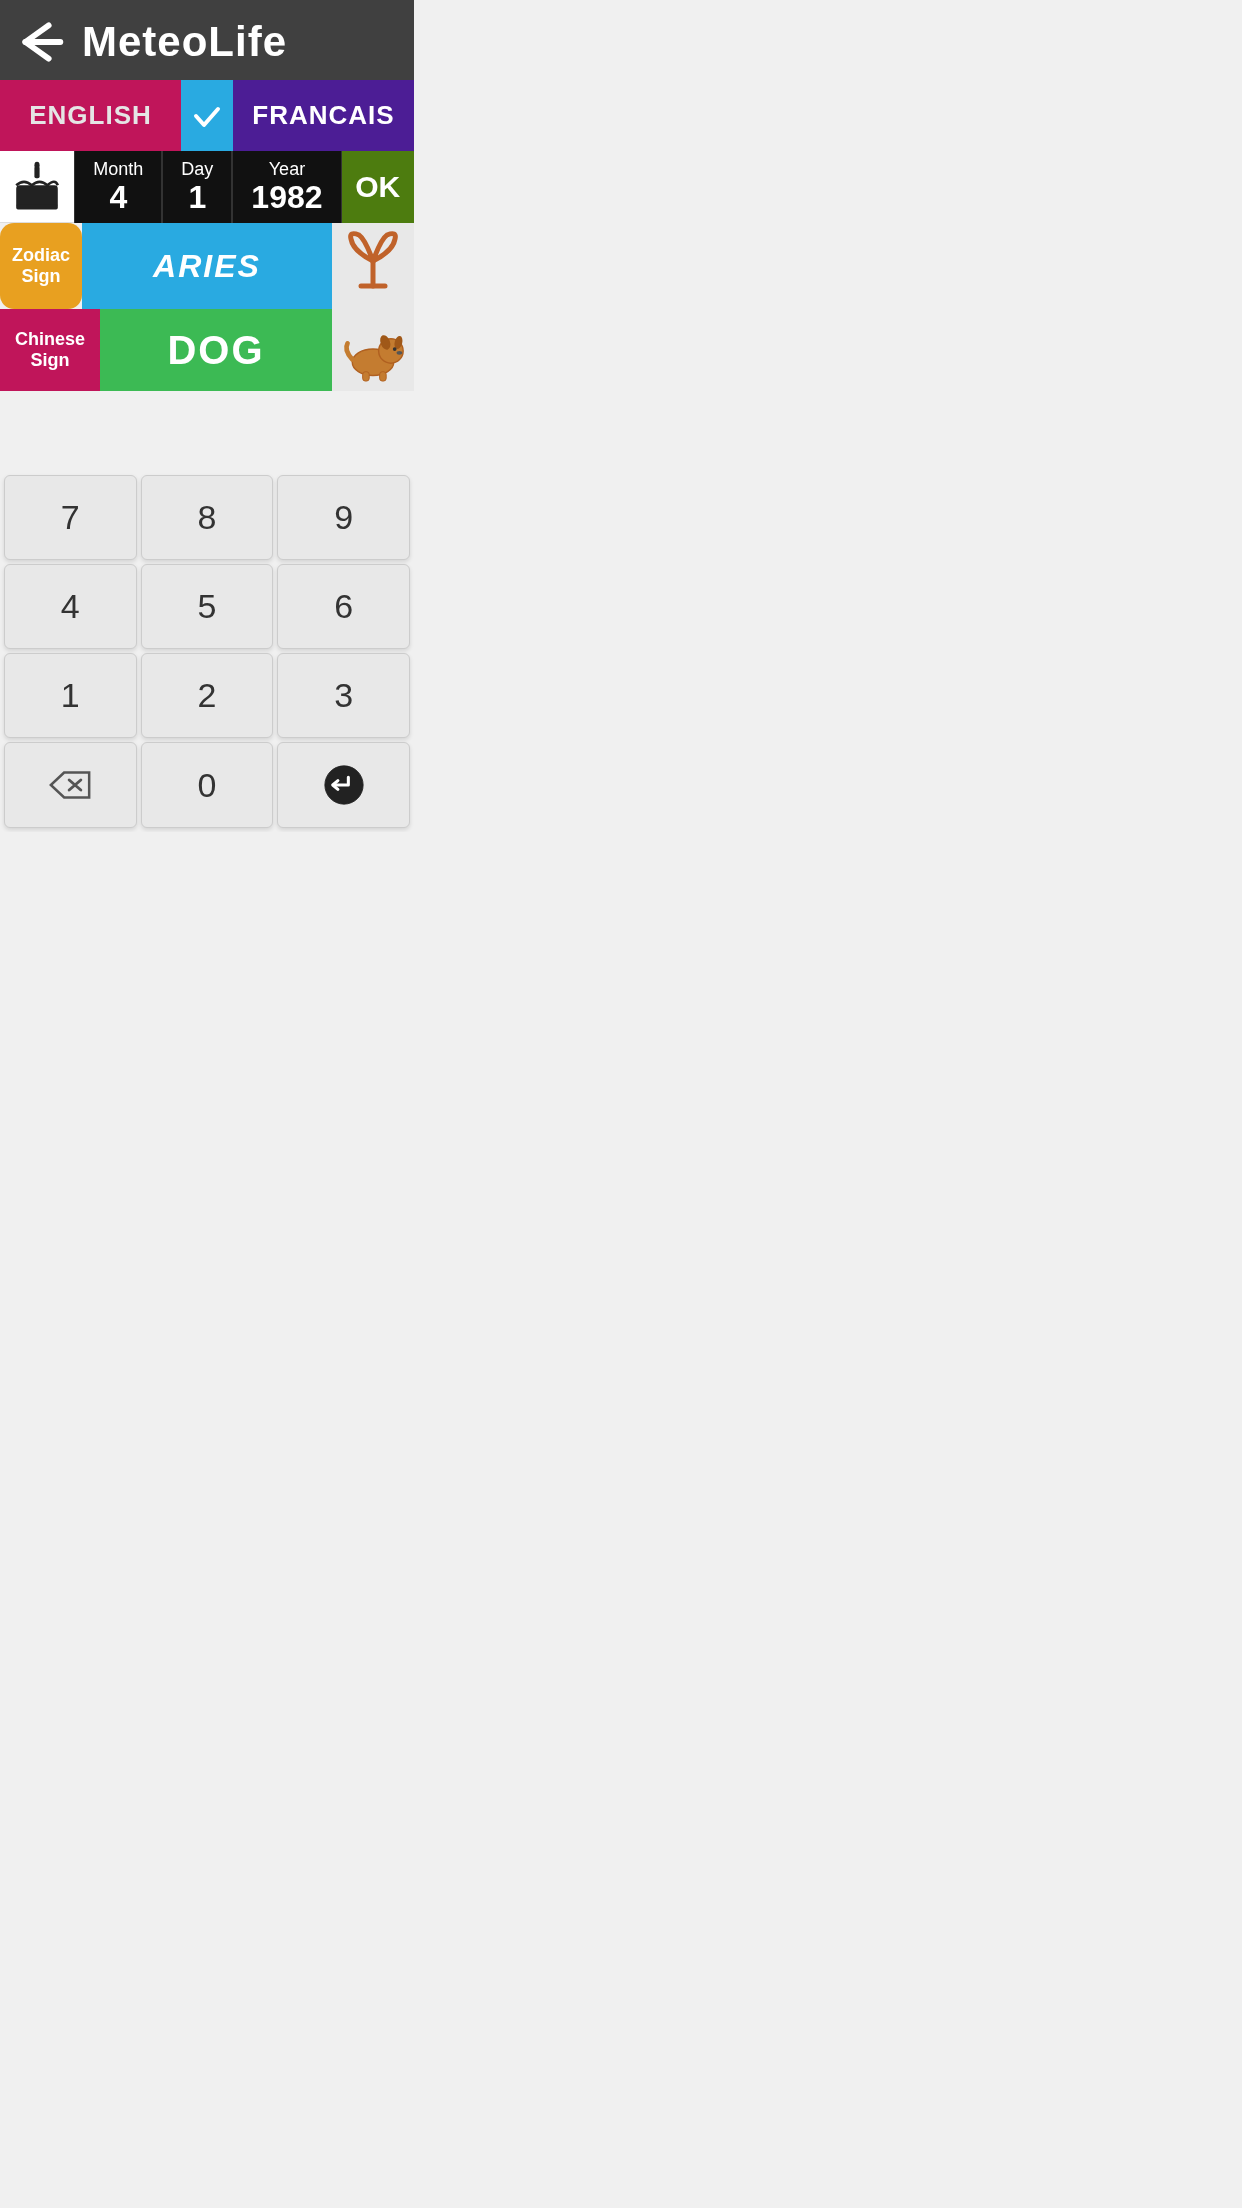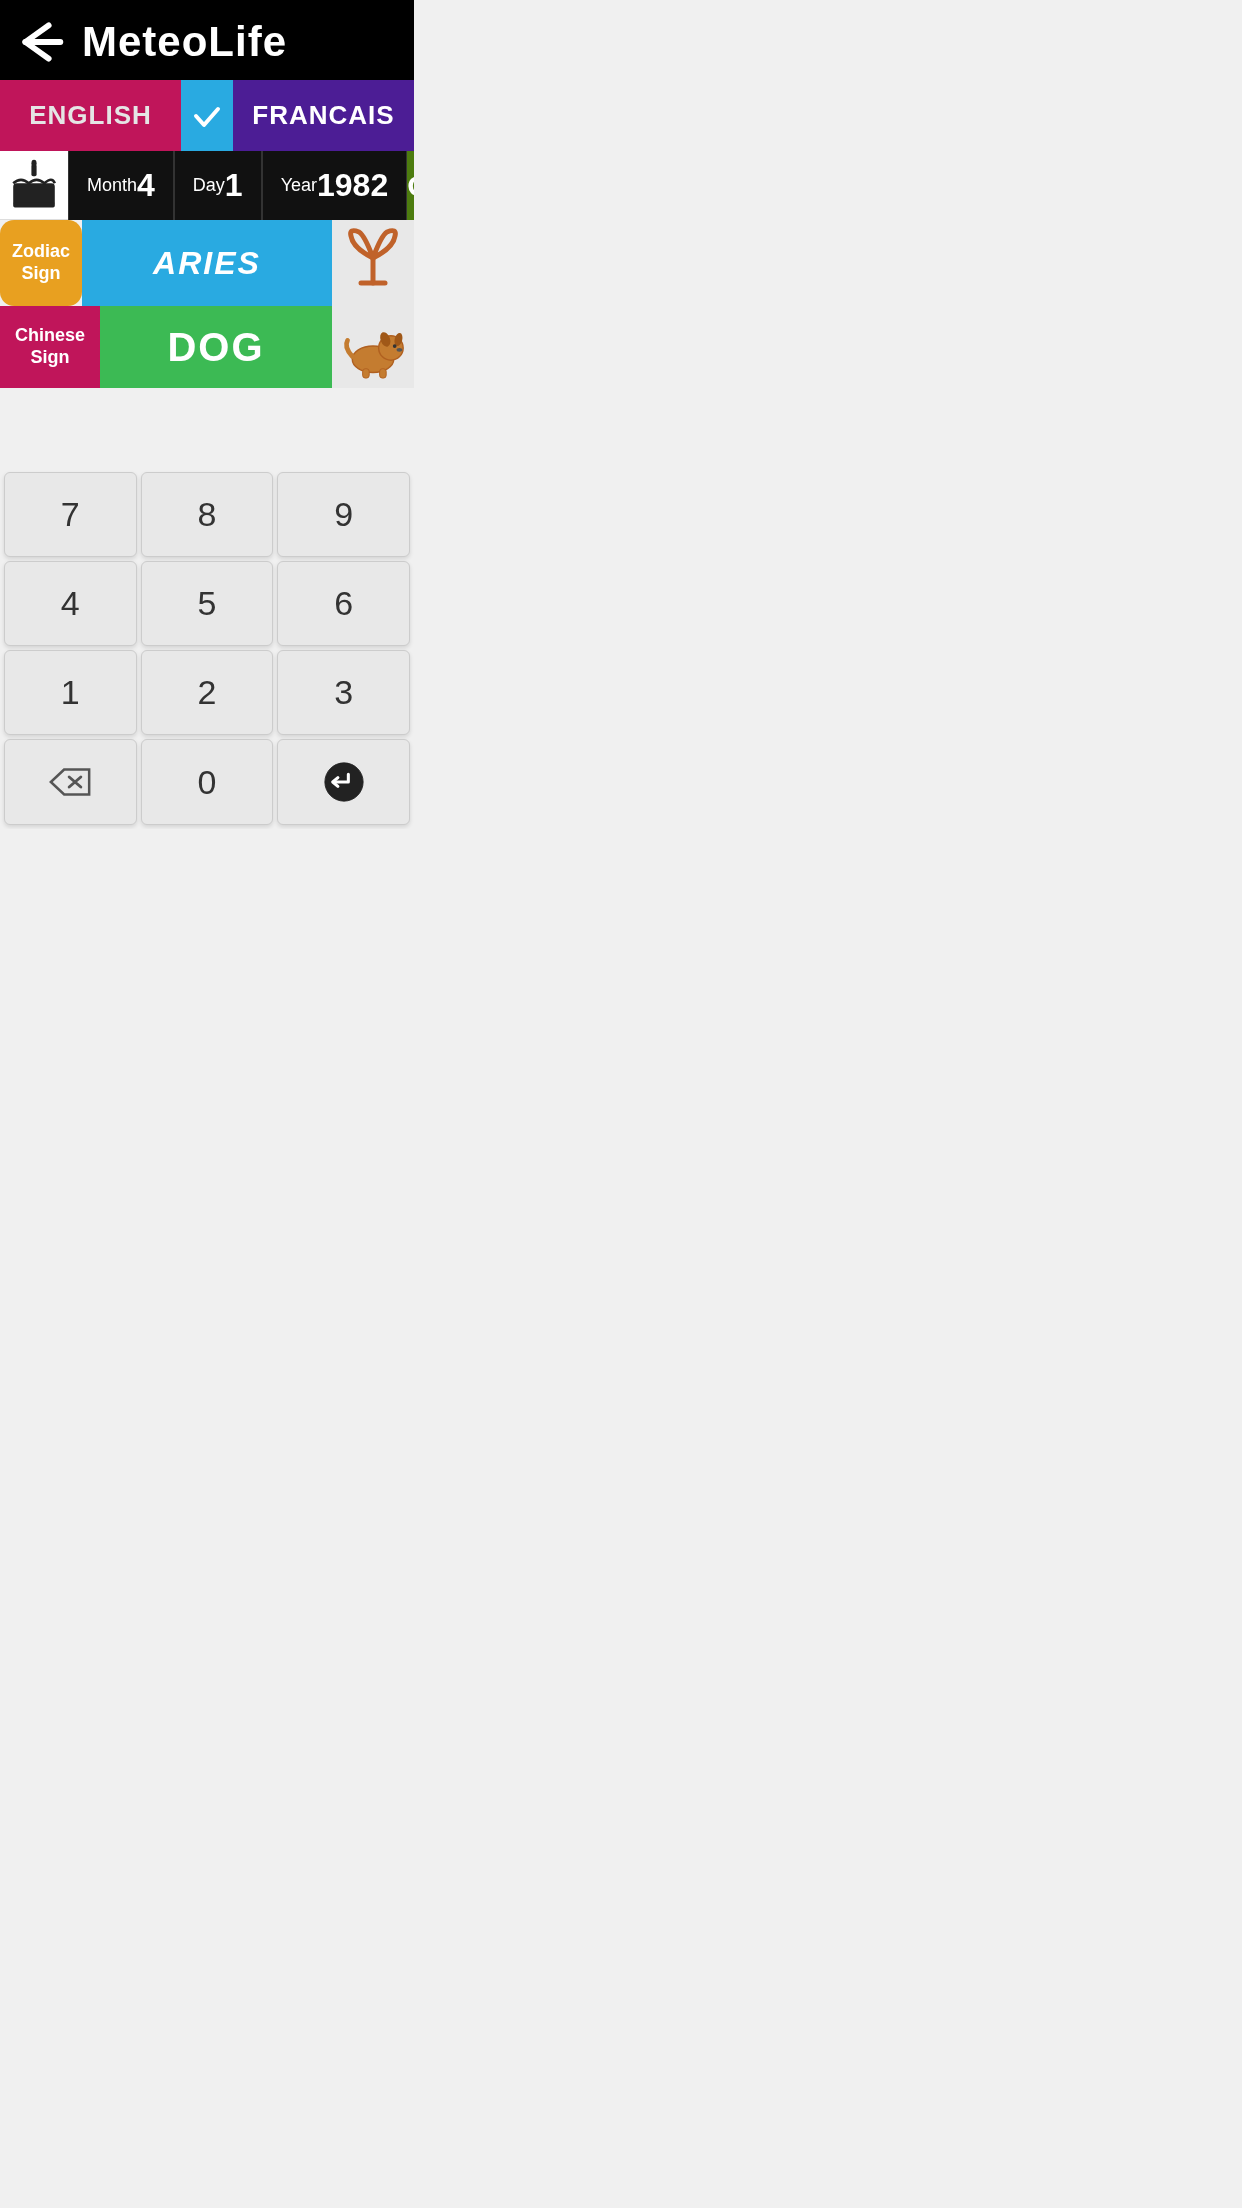--- a/index.html
+++ b/index.html
@@ -6,21 +6,21 @@
     body {
       width: 414px;
       min-height: 736px;
       font-family: Arial, sans-serif;
       background: #f0f0f0;
       overflow-x: hidden;
     }
 
     
     .header {
-      background: #000000;
+      background: #404040;
       padding: 18px 16px 14px 16px;
       display: flex;
       align-items: center;
       gap: 14px;
     }
     .back-arrow {
       width: 52px;
       height: 42px;
       display: flex;
       align-items: center;
@@ -98,21 +98,21 @@
       border-bottom: 1px solid #ddd;
     }
     .birthday-icon-cell svg {
       width: 52px;
       height: 52px;
     }
     .date-cell {
       background: #111;
       flex: 1;
       display: flex;
-      flex-direction: row;
+      flex-direction: column;
       align-items: center;
       justify-content: center;
       padding: 8px 18px;
       border-left: 1px solid #333;
       border-right: 1px solid #333;
     }
     .date-cell-label {
       color: white;
       font-size: 18px;
       font-weight: normal;

